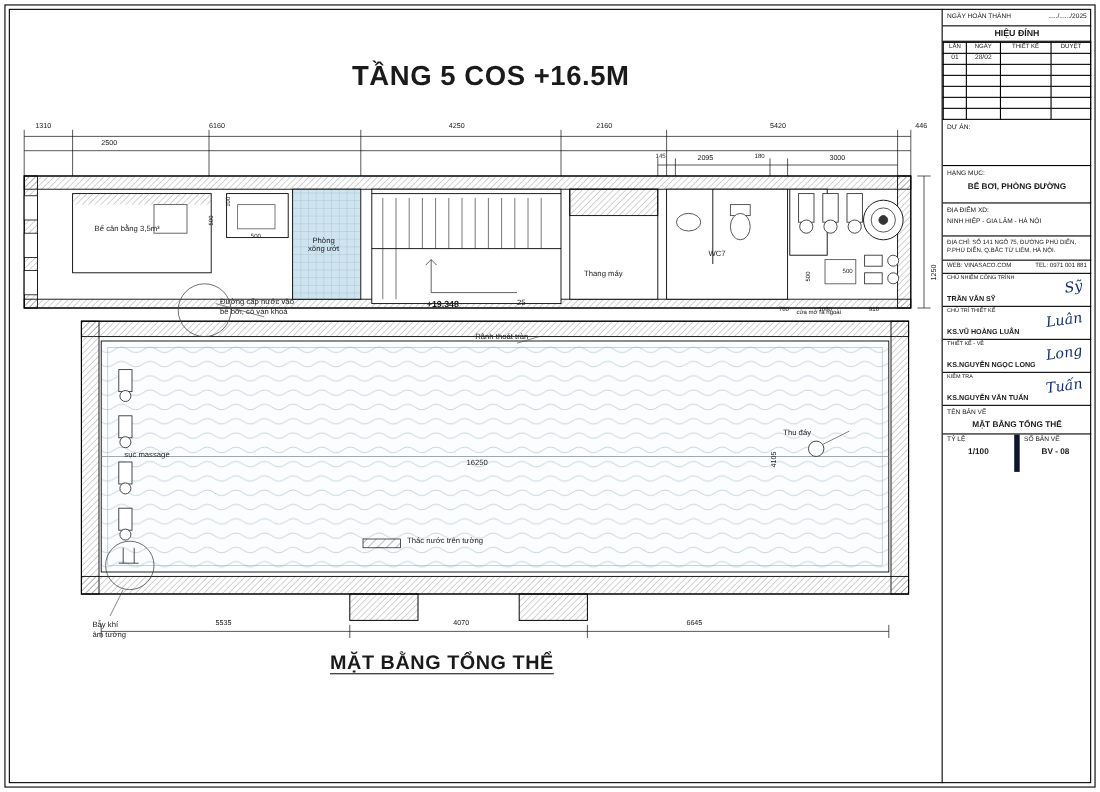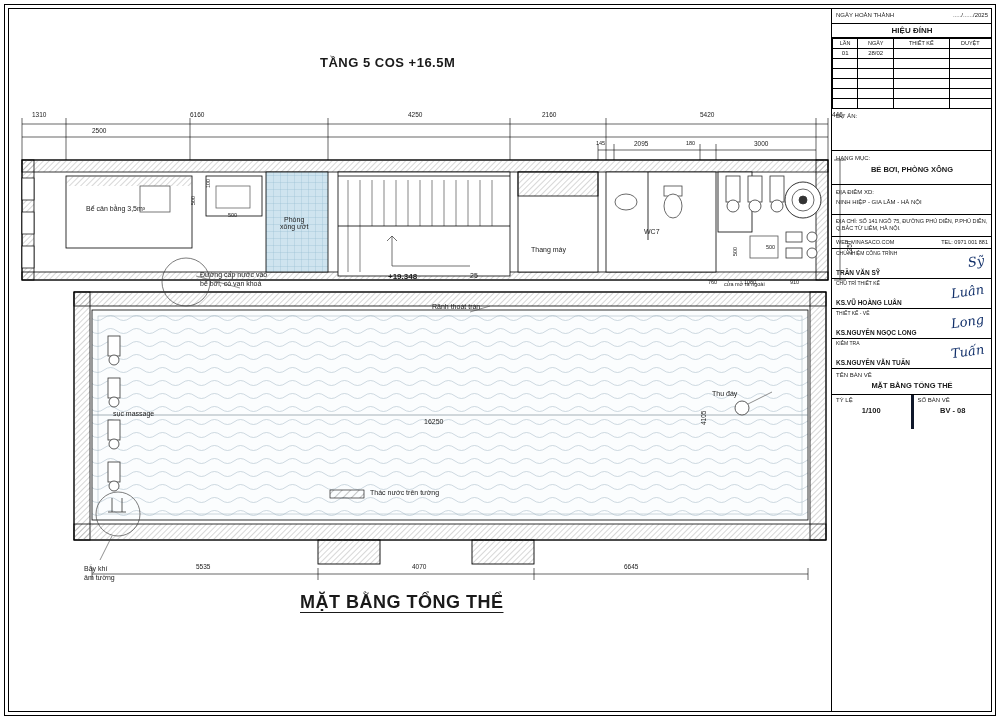--- a/index.html
+++ b/index.html
@@ -16,21 +16,21 @@
   .outer-frame{
     position:absolute;left:4px;top:4px;width:992px;height:712px;
     border:1px solid #000;box-sizing:border-box;
   }
   .inner-frame{
     position:absolute;left:8px;top:8px;width:984px;height:704px;
     border:1px solid #000;box-sizing:border-box;
   }
   
   .titleblock{
-    position:absolute;right:8px;top:8px;width:161px;height:704px;
+    position:absolute;right:8px;top:8px;width:136px;height:704px;
     border-left:1px solid #000;box-sizing:border-box;
     font-size:7px;line-height:1.25;
   }
   .tb-row{border-bottom:1px solid #000;box-sizing:border-box;padding:2px 4px;}
   .tb-date{height:16px;display:flex;align-items:center;justify-content:space-between;font-size:6px;}
   .tb-hc{height:14px;display:flex;align-items:center;justify-content:center;font-weight:bold;font-size:8px;}
   .rev-table{width:100%;border-collapse:collapse;font-size:6px;}
   .rev-table th,.rev-table td{border:1px solid #000;height:9px;text-align:center;padding:0;font-weight:normal;}
   .rev-table th{font-size:5.5px;}
   .tb-block{padding:4px;border-bottom:1px solid #000;box-sizing:border-box;}
@@ -45,24 +45,24 @@
   .comp{font-size:6.5px;font-weight:bold;line-height:1.3;margin-top:3px;}
   .addr{font-size:5.5px;line-height:1.35;padding:3px 4px;border-bottom:1px solid #000;}
   .web{font-size:5.5px;padding:2px 4px;border-bottom:1px solid #000;display:flex;justify-content:space-between;}
   .sig-row{border-bottom:1px solid #000;padding:1px 4px 2px;position:relative;height:30px;box-sizing:border-box;}
   .sig-role{font-size:5px;}
   .sig-name{font-size:6.5px;font-weight:bold;position:absolute;bottom:1px;left:4px;}
   .sig-mark{position:absolute;right:8px;top:5px;font-family:"DejaVu Serif",serif;font-style:italic;font-size:13px;color:#12306a;transform:rotate(-8deg);}
   .tb-name{padding:3px 4px;border-bottom:1px solid #000;}
   .tb-bottom{display:flex;height:34px;}
   .tb-bottom>div{flex:1;padding:2px 4px;box-sizing:border-box;}
-  .tb-bottom>div:first-child{border-right:3px solid #0f172a;}
+  .tb-bottom>div:first-child{border-right:5px solid #0f172a;}
   
   .t-title{
-    position:absolute;left:320px;top:55px;font-size:13px;font-weight:bold;letter-spacing:0.5px;
+    position:absolute;left:320px;top:55px;font-size:25px;font-weight:bold;letter-spacing:0.5px;
   }
   .t-bottom{
     position:absolute;left:300px;top:592px;font-size:18px;font-weight:bold;letter-spacing:0.5px;
     text-decoration:underline;text-underline-offset:4px;
   }
   .lbl{position:absolute;font-size:7px;white-space:nowrap;}
   .lbl.b{font-weight:bold;}
   .dim{position:absolute;font-size:6.5px;white-space:nowrap;}
   .dimv{position:absolute;font-size:6.5px;white-space:nowrap;transform-origin:0 0;transform:rotate(-90deg);}
   svg{position:absolute;left:0;top:0;}
@@ -377,21 +377,21 @@
       </table>
 
 
     <div class="tb-block" style="height:42px;">
       <div class="tb-label">DỰ ÁN:</div>
       <div class="tb-val"></div>
     </div>
 
     <div class="tb-block" style="height:34px;">
       <div class="tb-label">HẠNG MỤC:</div>
-      <div class="tb-val2">BỂ BƠI, PHÒNG XÔNG</div>
+      <div class="tb-val2">BỂ BƠI, PHÒNG ĐƯỜNG</div>
     </div>
 
     <div class="tb-block" style="height:30px;">
       <div class="tb-label">ĐỊA ĐIỂM XD:</div>
       <div class="tb-small">NINH HIỆP - GIA LÂM - HÀ NỘI</div>
     </div>
 
 
     <div class="addr">ĐỊA CHỈ: SỐ 141 NGÕ 75, ĐƯỜNG PHÚ DIỄN, P.PHÚ DIỄN, Q.BẮC TỪ LIÊM, HÀ NỘI.</div>
 

